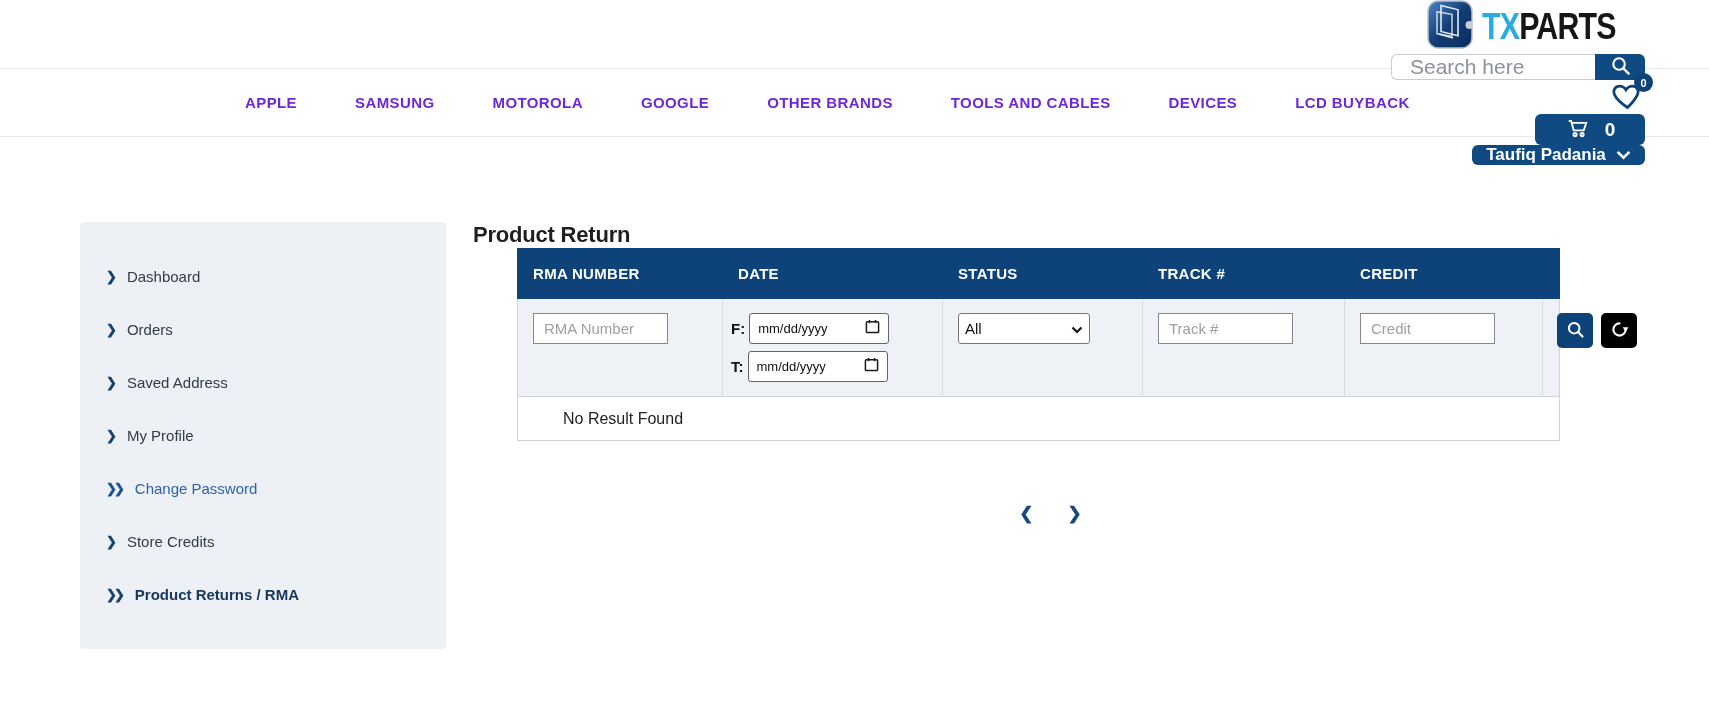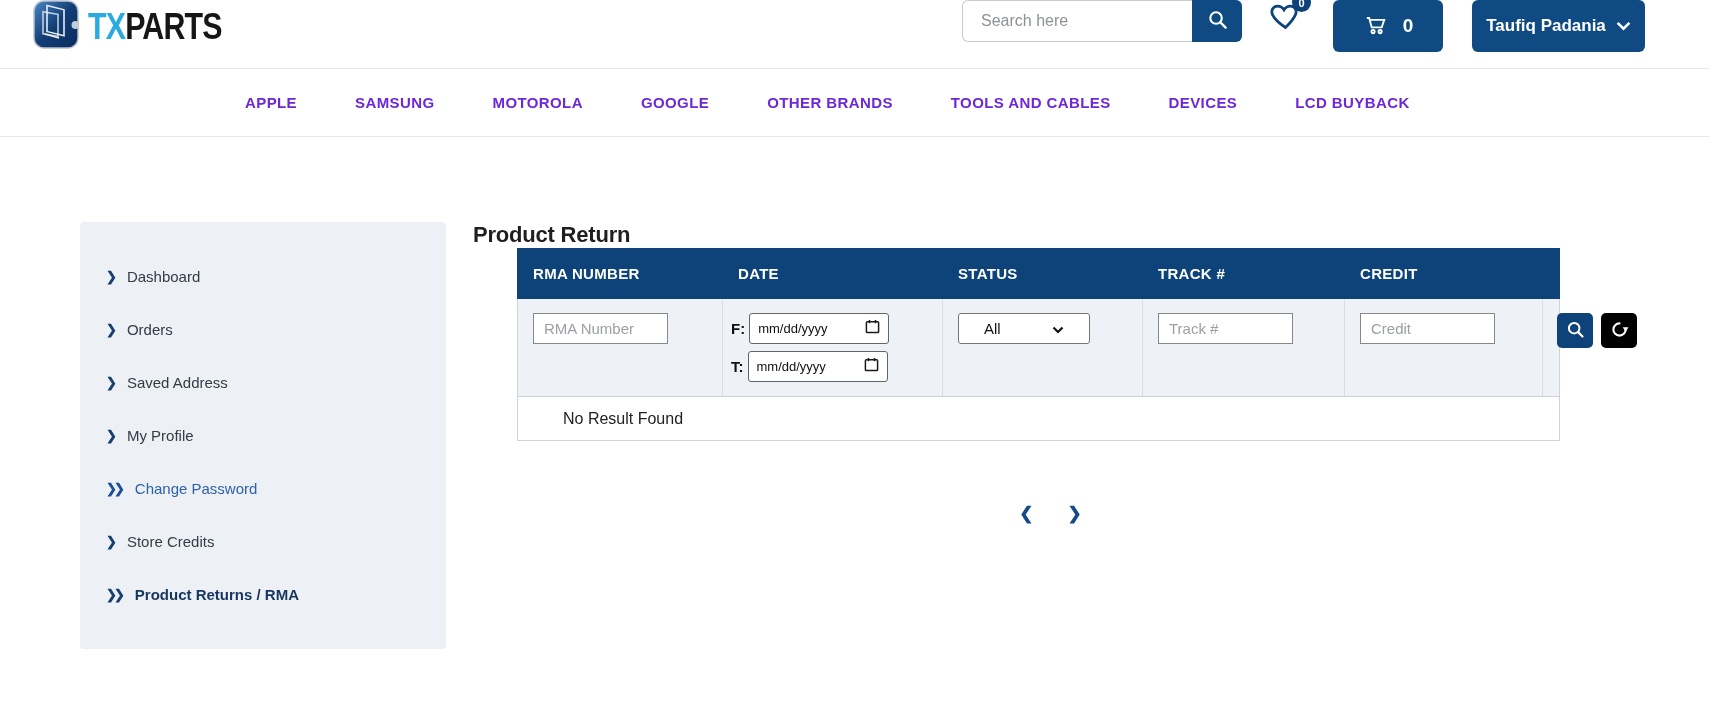--- a/index.html
+++ b/index.html
@@ -1,29 +1,29 @@
 <!DOCTYPE html>
 <html><head>
 <meta charset="utf-8">
 <style>
   * { margin:0; padding:0; box-sizing:border-box; }
   html,body { background:#fff; width:1709px; height:717px; overflow:hidden;
               font-family:"Liberation Sans", sans-serif; }
 
   
-  .top-header { height:68px; display:flex; align-items:flex-start; padding:0 64px 0 33px; background:#fff; }
+  .top-header { height:68px; display:flex; align-items:flex-end; padding:0 64px 0 25px; background:#fff;flex-direction:column; }
   .logo { display:flex; align-items:center; gap:9px; }
   .logo-text { font-size:37px; font-weight:800; letter-spacing:-1px;
                transform:scaleX(.82); transform-origin:left center; white-space:nowrap; }
   .logo-text .tx { color:#29abe2; }
   .logo-text .parts { color:#161616; }
 
   .search-wrap { display:flex; margin-left:auto; height:42px; }
-  .search-input { width:230px; border:1px solid #c9ccd1; border-right:none;
-                  border-radius:6px 0 0 6px; padding-left:18px; font-size:16px;
+  .search-input { width:204px; border:1px solid #c9ccd1; border-right:none;
+                  border-radius:6px 0 0 6px; padding-left:18px; font-size:21px;
                   color:#333; outline:none; font-family:"Liberation Sans",sans-serif; }
   .search-input::placeholder { color:#8d9298; }
   .search-btn { width:50px; background:#0f4a82; border:none; border-radius:0 6px 6px 0;
                 display:flex; align-items:center; justify-content:center; cursor:pointer; }
 
   .wishlist { position:relative; margin-left:27px; width:34px; height:34px; cursor:pointer; }
   .wishlist-badge { position:absolute; top:-7px; right:-8px; min-width:19px; height:19px;
                     border-radius:50%; background:#0d4379; color:#fff; font-size:11px;
                     font-weight:bold; display:flex; align-items:center; justify-content:center; }
 
@@ -76,21 +76,21 @@
 
   .date-row { display:flex; align-items:center; margin-bottom:7px; }
   .date-label { font-size:15px; font-weight:bold; color:#111; margin-right:4px; }
   .date-box { display:flex; align-items:center; justify-content:space-between;
               width:140px; height:31px; border:1px solid #61656b; border-radius:3px;
               background:#fff; padding:0 8px; cursor:pointer; }
   .date-box .dval { font-size:13px; color:#111; }
 
   .select-box { display:flex; align-items:center; justify-content:space-between;
                 width:132px; height:31px; border:1px solid #767676; border-radius:3px;
-                background:#fff; padding:0 25px; font-size:15px; color:#111; cursor:pointer; }
+                background:#fff; padding:0 6px; font-size:15px; color:#111; cursor:pointer; }
 
   .actions { display:flex; gap:8px; padding-left:14px; }
   .icon-btn { width:36px; height:35px; border:none; border-radius:5px; cursor:pointer;
               display:flex; align-items:center; justify-content:center; }
   .icon-btn.search { background:#0d4379; }
   .icon-btn.reset { background:#000; }
 
   .empty-row { height:45px; background:#fff; display:flex; align-items:center;
                padding-left:45px; font-size:16px; color:#222;
                border:1px solid #cfd3d9; border-top:1px solid #cfd3d9; }

